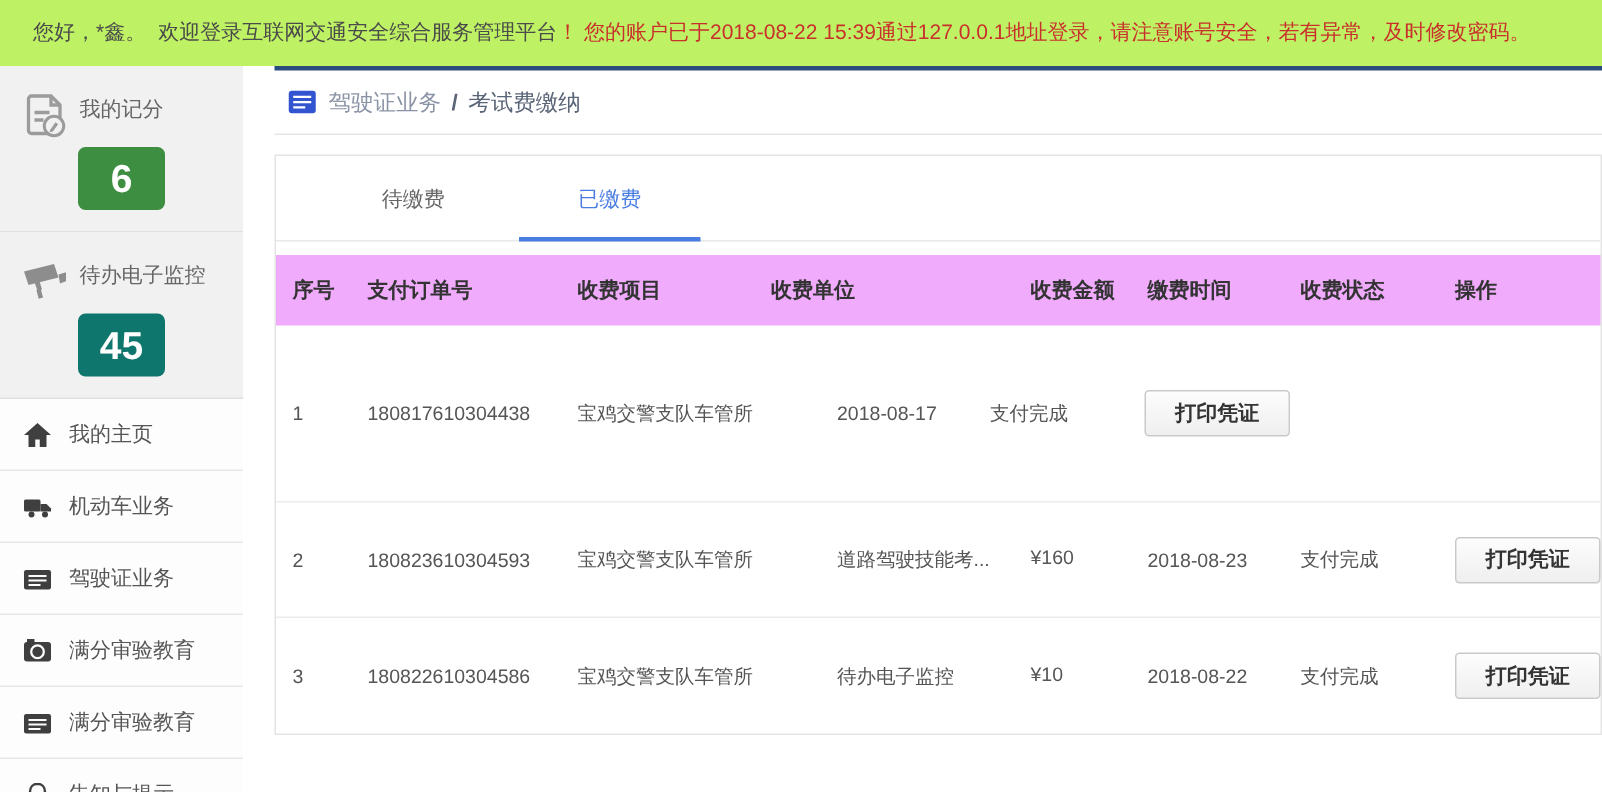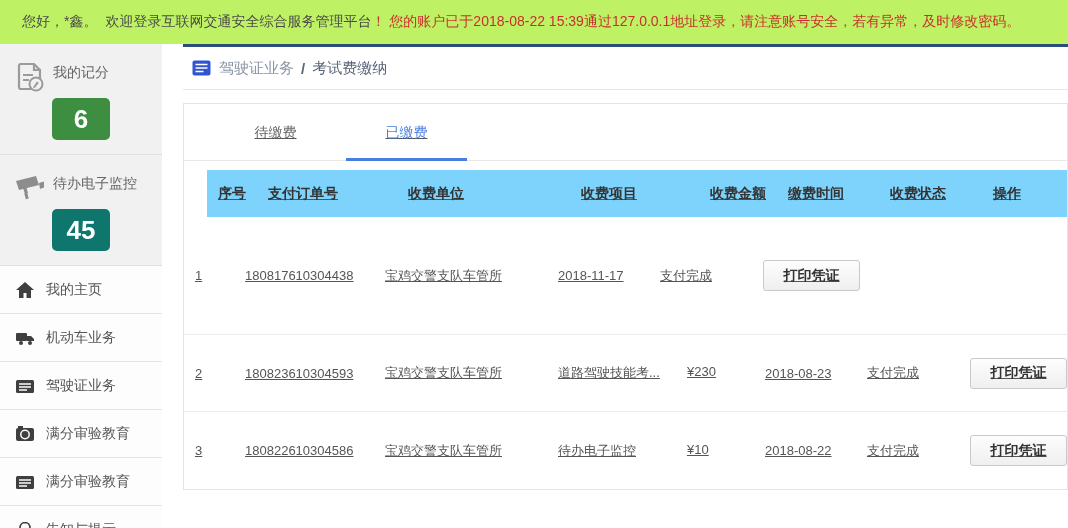--- a/index.html
+++ b/index.html
@@ -36,33 +36,33 @@
 
   
   .main { flex:1; margin-left:21px; margin-right:5px; border-top:3px solid #2a4d7e; }
   .breadcrumb { height:43px; display:flex; align-items:center; padding-left:9px;
     border-bottom:1px solid #e6e6e6; font-size:15px; }
   .crumb-icon { width:19px; height:16px; margin-right:8px; }
   .crumb-section { color:#8b94a6; cursor:pointer; }
   .crumb-sep { color:#5a6578; margin:0 7px; font-weight:bold; }
   .crumb-page { color:#5a6578; }
 
-  .panel { margin-top:13px; border:1px solid #e4e4e4; height:387px; background:#fff;text-decoration:underline; }
+  .panel { margin-top:13px; border:1px solid #e4e4e4; height:387px; background:#fff; }
 
   
   .tabs { height:57px; border-bottom:1px solid #e8e8e8; display:flex; padding-left:26px; }
   .tab { width:131px; text-align:center; line-height:57px; font-size:14px; color:#666;
     position:relative; cursor:pointer; }
   .tab.active { color:#4a7de2; }
   .tab.active::after { content:""; position:absolute; left:5px; right:5px; bottom:-1px;
     height:3px; background:#4a7de2; }
 
   
-  .thead { margin-top:9px; background:#7dd3fc; height:47px; display:flex; align-items:center;
-    font-size:14px; font-weight:bold; color:#333;margin-left:23px; }
+  .thead { margin-top:9px; background:#f0abfc; height:47px; display:flex; align-items:center;
+    font-size:14px; font-weight:bold; color:#333; }
   .trow { display:flex; align-items:center; border-bottom:1px solid #ececec;
     font-size:13px; color:#555; }
   .trow:last-child { border-bottom:none; }
   .row-tall { height:118px; }
   .row-std { height:77px; }
   .col { flex-shrink:0; }
   .c1 { width:50px; margin-left:11px; }
   .c2 { width:140px; }
   .c3 { width:173px; }
   .c4 { width:129px; }
@@ -190,47 +190,47 @@
     <div class="panel">
 
       <div class="tabs">
         <div class="tab">待缴费</div>
         <div class="tab active">已缴费</div>
       </div>
 
       <div class="thead">
         <div class="col c1">序号</div>
         <div class="col c2">支付订单号</div>
+        <div class="col c4">收费项目</div>
         <div class="col c3">收费单位</div>
-        <div class="col c4">收费项目</div>
         <div class="col c5">收费金额</div>
         <div class="col c6">缴费时间</div>
         <div class="col c7">收费状态</div>
         <div class="col c8">操作</div>
       </div>
 
       <div class="trow row-tall">
         <div class="col c1">1</div>
         <div class="col c2">180817610304438</div>
         <div class="col c3">宝鸡交警支队车管所</div>
-        <div class="col c6">2018-11-17</div>
+        <div class="col c6">2018-08-17</div>
         <div class="col c7">支付完成</div>
         <div class="col c8">
           <button class="print-btn">打印凭证</button>
         </div>
       </div>
 
       <div class="trow row-std">
         <div class="col c1">2</div>
         <div class="col c2">180823610304593</div>
         <div class="col c3">宝鸡交警支队车管所</div>
         <div class="col c45 fees">
           <div class="fee-line">
             <span class="fee-name">道路驾驶技能考...</span>
-            <span>¥230</span>
+            <span>¥160</span>
           </div>
         </div>
         <div class="col c6">2018-08-23</div>
         <div class="col c7">支付完成</div>
         <div class="col c8">
           <button class="print-btn">打印凭证</button>
         </div>
       </div>
 
       <div class="trow row-std">

